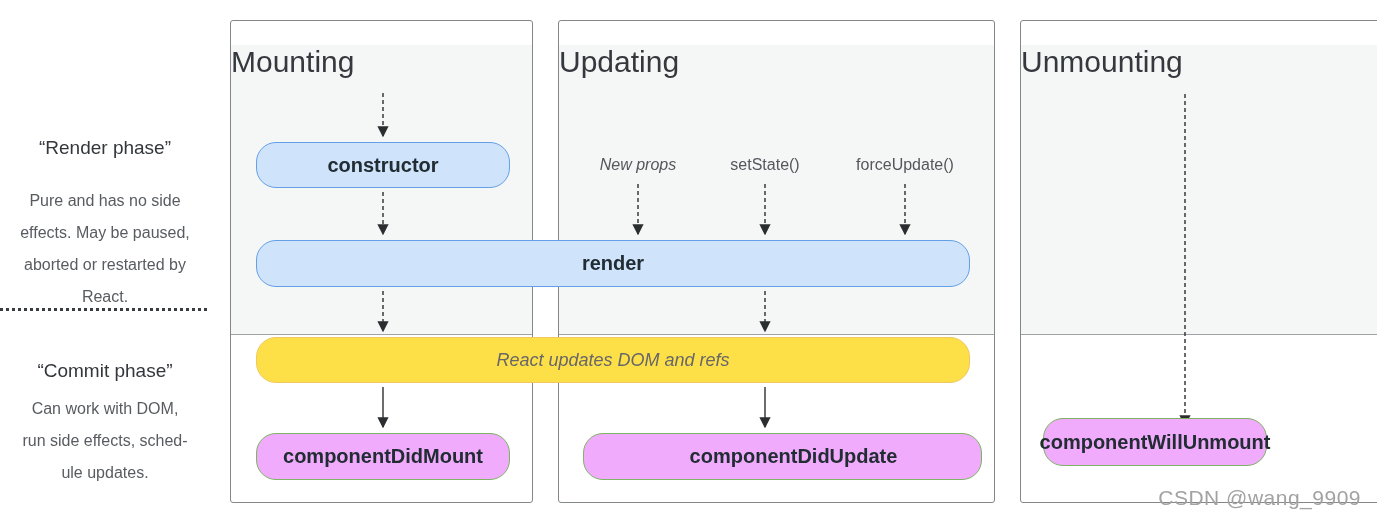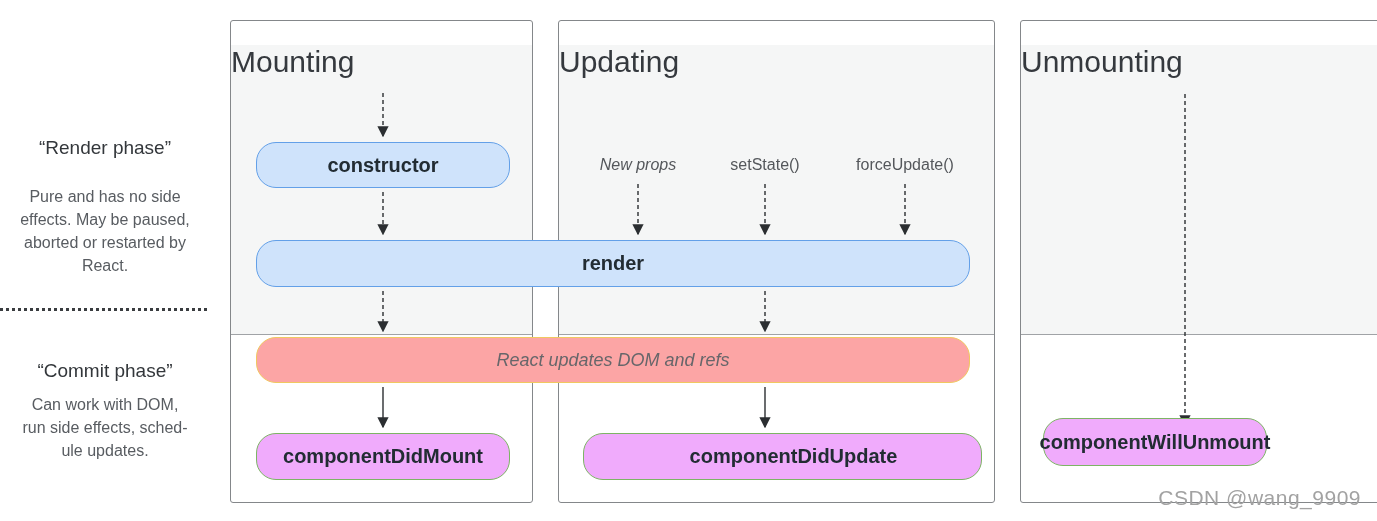--- a/index.html
+++ b/index.html
@@ -7,21 +7,21 @@
     position:relative;width:1377px;height:521px;background:#ffffff;
     font-family:"Liberation Sans","DejaVu Sans",sans-serif;overflow:hidden;
   }
   
   .phase-title{
     position:absolute;left:0;width:210px;text-align:center;
     font-size:19px;color:#33373b;
   }
   .phase-desc{
     position:absolute;left:1px;width:208px;text-align:center;
-    font-size:16px;line-height:23px;color:#585c61;white-space:pre-line;
+    font-size:16px;line-height:32px;color:#585c61;white-space:pre-line;
   }
   #render-phase-title{top:137px;}
   #render-phase-desc{top:185px;}
   #commit-phase-title{top:360px;}
   #commit-phase-desc{top:393px;}
   .dotted-divider{
     position:absolute;left:0;top:308px;width:207px;height:3px;
     background:repeating-linear-gradient(90deg,#3a3d40 0 3px,transparent 3px 6px);
   }
   
@@ -49,21 +49,21 @@
   #label-setstate{left:765px;}
   #label-forceupdate{left:905px;}
   
   .box{
     position:absolute;box-sizing:border-box;display:flex;align-items:center;justify-content:center;
     border-radius:20px;z-index:3;font-size:20px;font-weight:bold;color:#222c33;
   }
   .box.method{background:#cfe3fb;border:1.5px solid #63a0e8;}
   .box.commit{background:#f0abfc;border:1.5px solid #7db465;}
   .box.dom{
-    background:#fca5a5;border:1.5px solid #f0c860;
+    background:#fde047;border:1.5px solid #f0c860;
     font-weight:normal;font-style:italic;font-size:18px;color:#67666a;
   }
   #box-constructor{left:256px;top:142px;width:254px;height:46px;}
   #box-render{left:256px;top:240px;width:714px;height:47px;}
   #box-react-updates{left:256px;top:337px;width:714px;height:46px;}
   #box-cdm{left:256px;top:433px;width:254px;height:47px;}
   #box-cdu{left:583px;top:433px;width:399px;height:47px;padding-left:22px;}
   #box-cwu{left:1043px;top:418px;width:224px;height:48px;}
   
   #arrows{position:absolute;left:0;top:0;z-index:2;}

